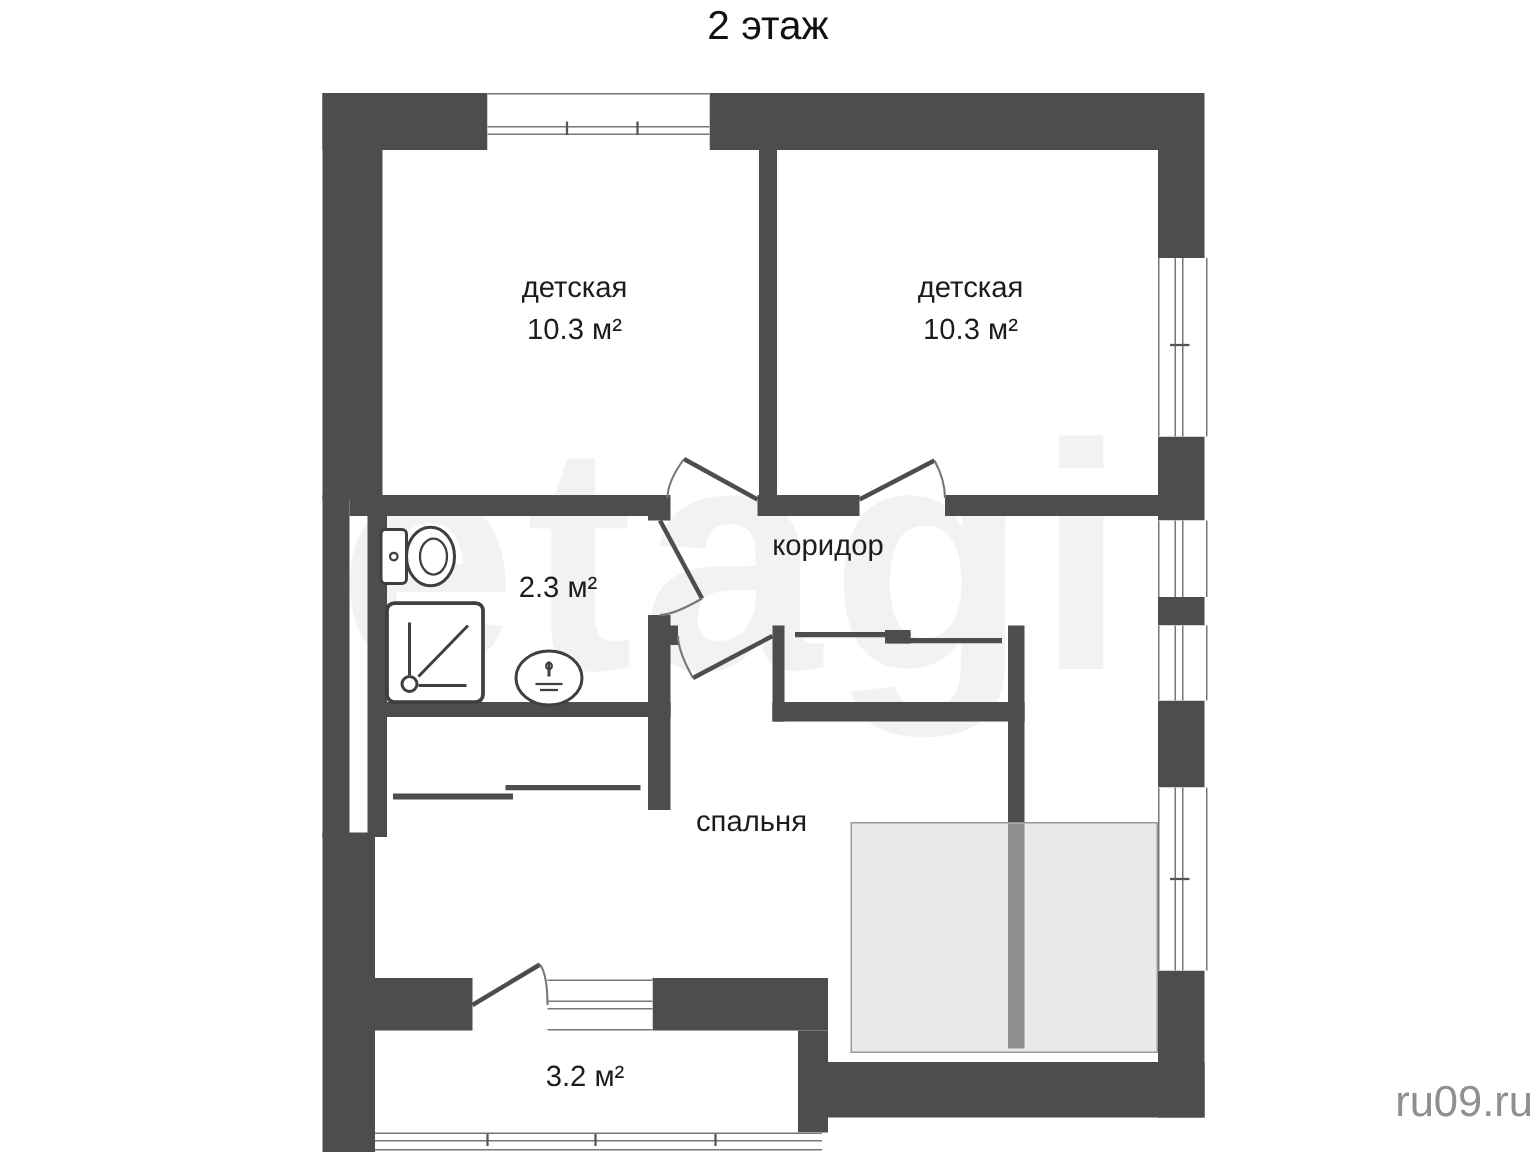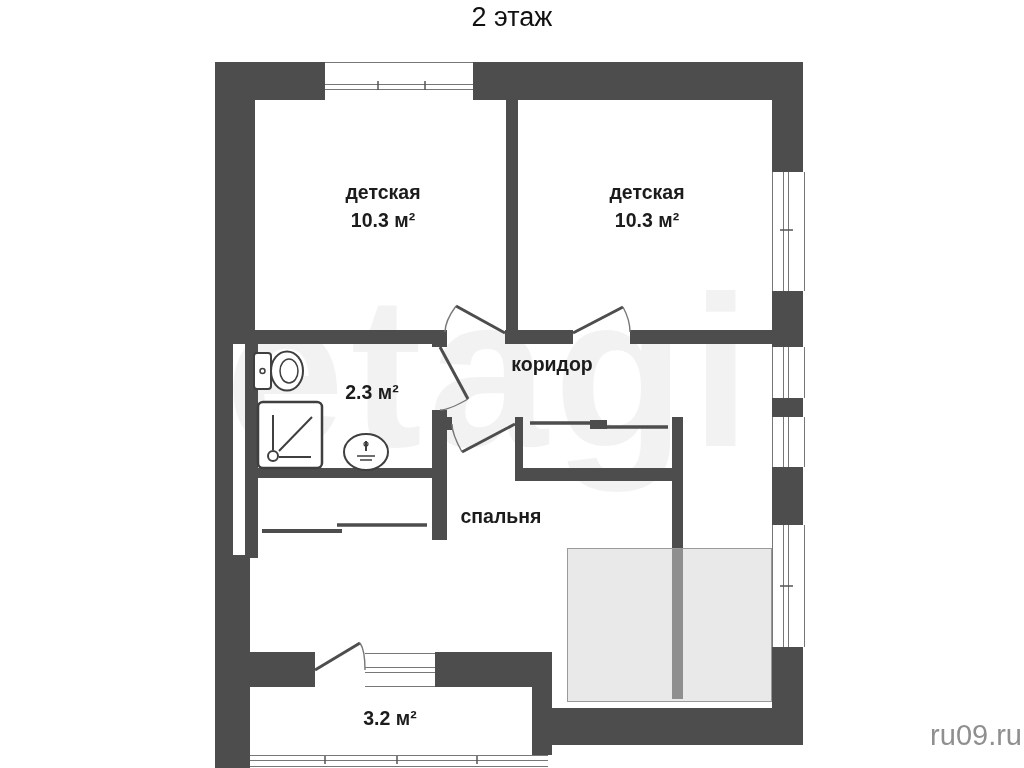--- a/index.html
+++ b/index.html
@@ -5,21 +5,21 @@
   html,body{margin:0;padding:0;background:#fff;}
   body{font-family:"Liberation Sans","DejaVu Sans",sans-serif;}
   .plan{position:relative;width:1024px;height:768px;background:#ffffff;overflow:hidden;}
   .wall{position:absolute;background:#4d4d4d;}
   .win{position:absolute;background:#ffffff;}
   .win .hl{position:absolute;left:0;right:0;height:1px;background:#777;}
   .win .vl{position:absolute;top:0;bottom:0;width:1px;background:#777;}
   .bt{border-top:1px solid #777;}
   .bb{border-bottom:1px solid #777;}
   .blr{border-left:1px solid #777;border-right:1px solid #777;}
-  .lbl{position:absolute;text-align:center;color:#1c1c1c;font-size:19.5px;line-height:28px;font-weight:bold;}
+  .lbl{position:absolute;text-align:center;color:#1c1c1c;font-size:19.5px;line-height:28px;}
   .title{position:absolute;top:2px;left:0;width:100%;text-align:center;font-size:27px;color:#111;}
   .sitemark{position:absolute;left:897px;top:719px;width:125px;text-align:right;
             font-size:29px;color:#8f8f8f;}
   .bgmark{position:absolute;left:225px;top:248px;font-size:215px;font-weight:bold;
           letter-spacing:6px;color:rgba(0,0,0,0.05);z-index:0;}
   .terrace{position:absolute;left:567px;top:548px;width:203px;height:152px;
            background:#e9e9e9;border:1px solid #9a9a9a;z-index:3;}
   .terrace-div{position:absolute;left:672px;top:549px;width:11px;height:150px;
                background:#8f8f8f;z-index:4;}
   .wall,.win{z-index:2;}
@@ -176,21 +176,21 @@
   </div>
 
   <div class="lbl" style="left:482px;top:350px;width:140px">
     <div>коридор</div>
   </div>
 
   <div class="lbl" style="left:332px;top:378px;width:80px">
     <div>2.3 м²</div>
   </div>
 
-  <div class="lbl" style="left:431px;top:502px;width:140px">
+  <div class="lbl" style="left:431px;top:534px;width:140px">
     <div>спальня</div>
   </div>
 
   <div class="lbl" style="left:350px;top:704px;width:80px">
     <div>3.2 м²</div>
   </div>
 
   <div class="sitemark">ru09.ru</div>
 
 </div>

